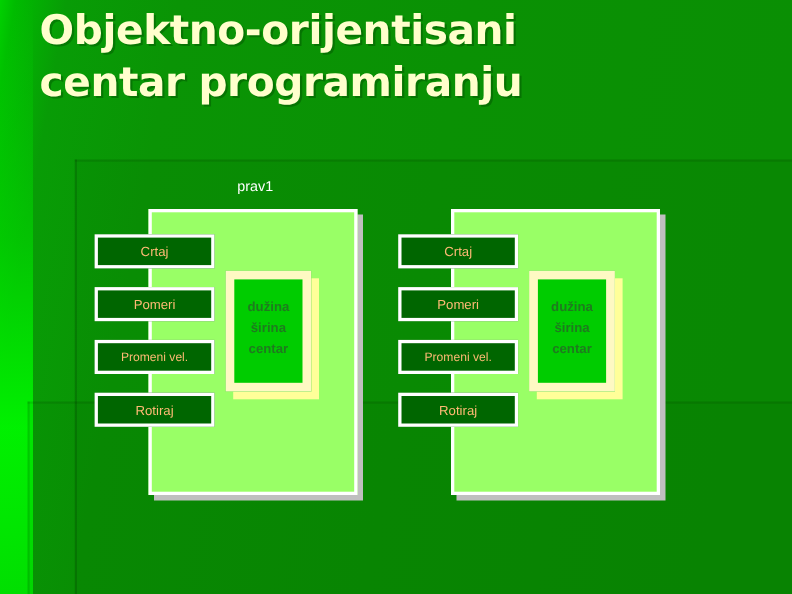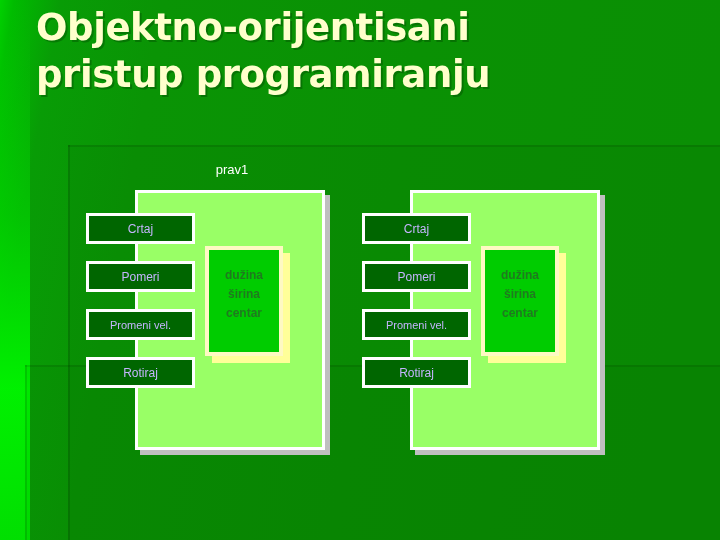--- a/index.html
+++ b/index.html
@@ -109,35 +109,35 @@
     box-sizing: border-box;
     box-shadow: 5px 5px 0 0 #BFBFBF;
   }
 
   
   .method {
     position: absolute;
     background: #006600;
     border: 3px solid #FFFFFF;
     box-sizing: border-box;
-    color: #c4b5fd;
+    color: #fdba74;
     font-family: "Liberation Sans", sans-serif;
     font-size: 12px;
     display: flex;
     align-items: center;
     justify-content: center;
     white-space: nowrap;
   }
   .method.small { font-size: 11px; }
 
   
   .attrs {
     position: absolute;
     background: #00CC00;
-    border: 4px solid #fef9c3;
+    border: 8px solid #fef9c3;
     box-sizing: border-box;
     box-shadow: 7px 7px 0 0 #FFFF99;
     color: #1F7A1F;
     font-family: "Liberation Sans", sans-serif;
     font-size: 12px;
     font-weight: bold;
     display: flex;
     flex-direction: column;
     align-items: center;
     justify-content: flex-start;
@@ -155,21 +155,21 @@
   <div class="bg-left-strip"></div>
   <div class="bg-band-main"></div>
   <div class="bg-band-top-hi"></div>
   <div class="bg-band-left-hi"></div>
   <div class="bg-band-lower"></div>
   <div class="bg-band-lower-hi"></div>
   <div class="bg-band-lower-left"></div>
 
   <div class="title">
     <span class="title-line">Objektno-orijentisani</span>
-    <span class="title-line">pristup programiranju</span>
+    <span class="title-line">centar programiranju</span>
   </div>
 
   <div class="group">
 
     <div class="group-label" style="left:182px; top:162px; width:100px;">prav1</div>
 
     <div class="panel" style="left:135px; top:190px; width:190px; height:260px;"></div>
 
     <div class="attrs" style="left:205px; top:246px; width:78px; height:110px;">
       <span>dužina</span>

